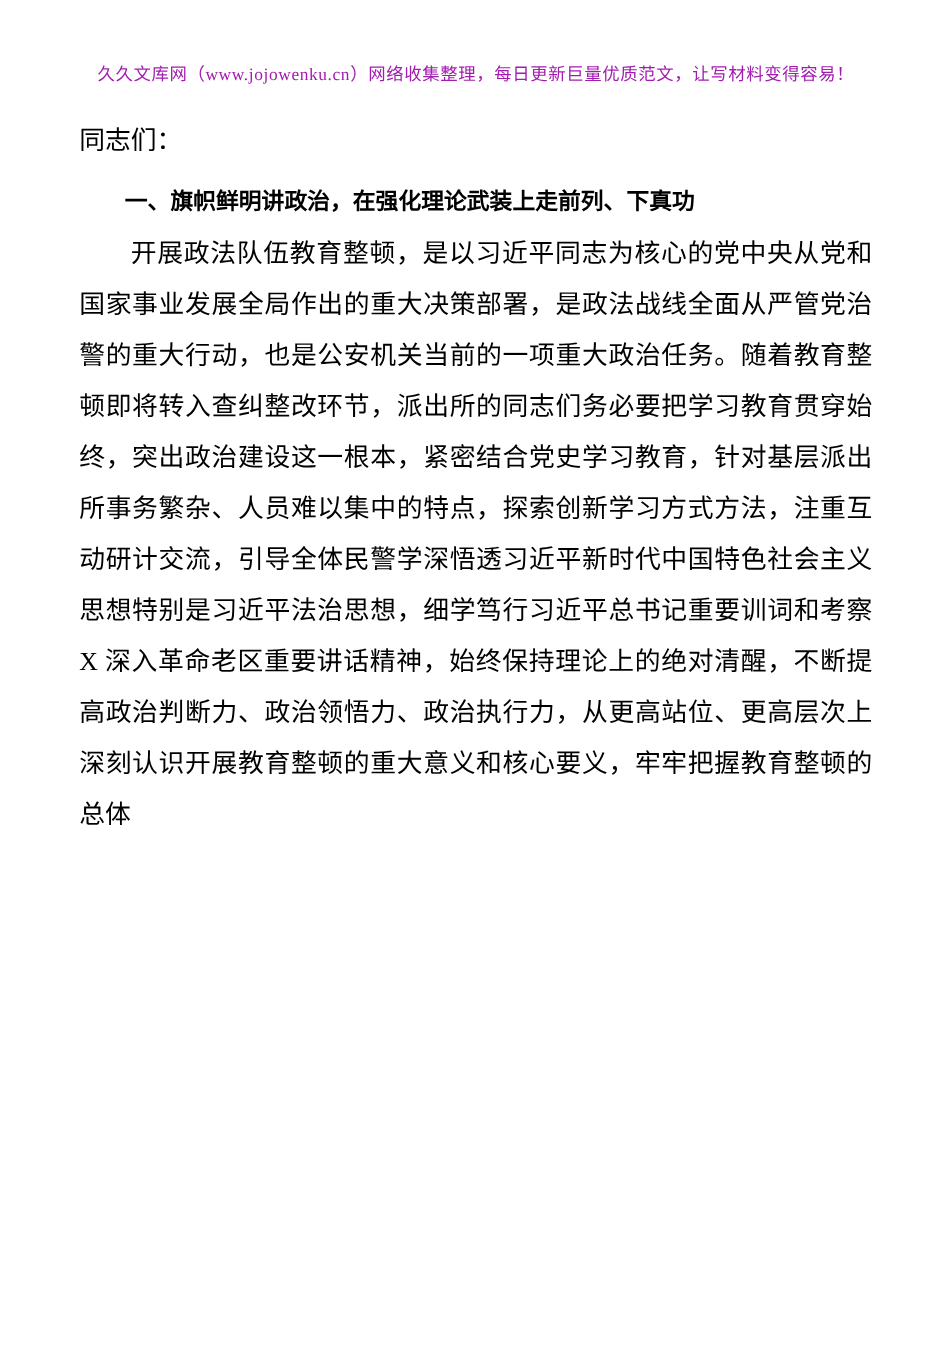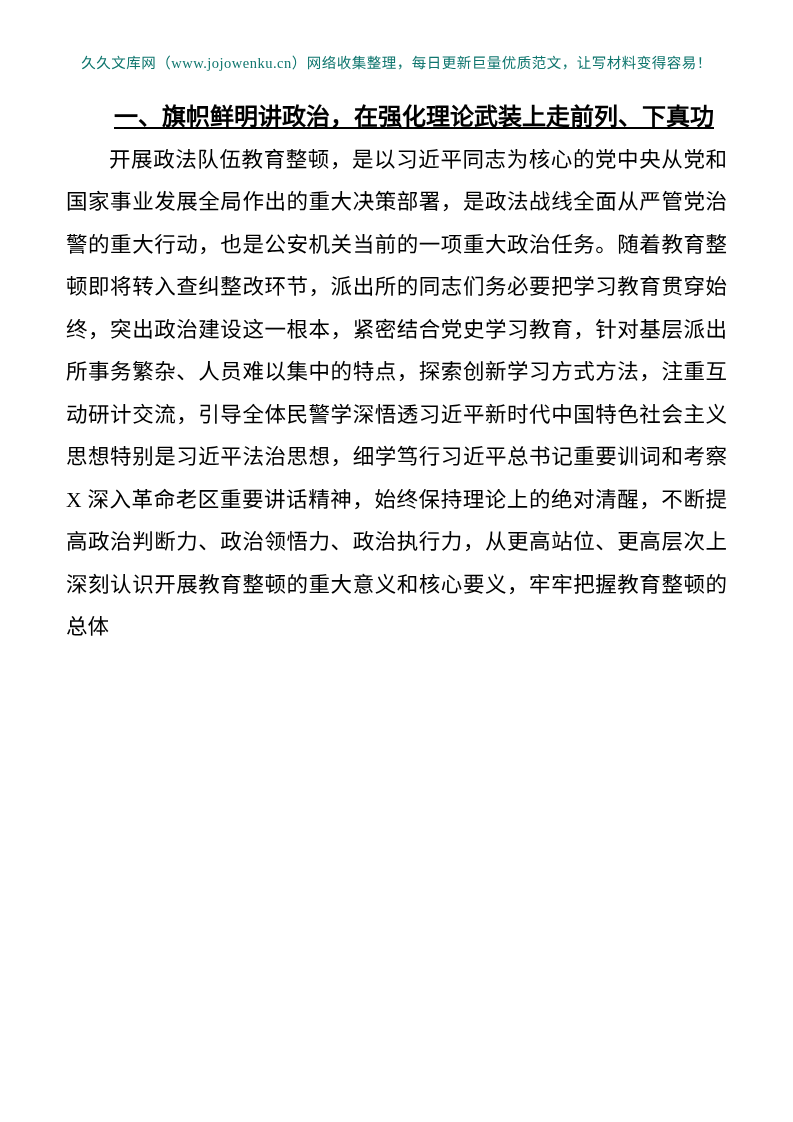--- a/index.html
+++ b/index.html
@@ -46,31 +46,31 @@
     margin-bottom: 9px !important;
   }
   .para {
     text-indent: 2em;
   }
   .section-heading {
     margin: 5px 0 9px 0;
     text-indent: 2em;
     font-family: "Liberation Sans", "DejaVu Sans", sans-serif;
     font-weight: bold;
-    font-size: 24px;
+    font-size: 19px;
     line-height: 42.5px;
-    text-decoration: underline;
   }
 </style>
 </head>
 <body>
 
 <div class="page" style="background: rgb(255, 255, 255); color: rgb(0, 0, 0);">
-  <div class="watermark" style="color: #0f766e;">久久文库网（www.jojowenku.cn）网络收集整理，每日更新巨量优质范文，让写材料变得容易！</div>
+  <div class="watermark" style="color: #a21caf;">久久文库网（www.jojowenku.cn）网络收集整理，每日更新巨量优质范文，让写材料变得容易！</div>
 
   <div class="content">
+    <p class="salutation">同志们：</p>
 
 
     <p class="section-heading">一、旗帜鲜明讲政治，在强化理论武装上走前列、下真功</p>
 
     <p class="para">开展政法队伍教育整顿，是以习近平同志为核心的党中央从党和国家事业发展全局作出的重大决策部署，是政法战线全面从严管党治警的重大行动，也是公安机关当前的一项重大政治任务。随着教育整顿即将转入查纠整改环节，派出所的同志们务必要把学习教育贯穿始终，突出政治建设这一根本，紧密结合党史学习教育，针对基层派出所事务繁杂、人员难以集中的特点，探索创新学习方式方法，注重互动研计交流，引导全体民警学深悟透习近平新时代中国特色社会主义思想特别是习近平法治思想，细学笃行习近平总书记重要训词和考察 X 深入革命老区重要讲话精神，始终保持理论上的绝对清醒，不断提高政治判断力、政治领悟力、政治执行力，从更高站位、更高层次上深刻认识开展教育整顿的重大意义和核心要义，牢牢把握教育整顿的总体</p>
   </div>
 </div>
 
 </body></html>

